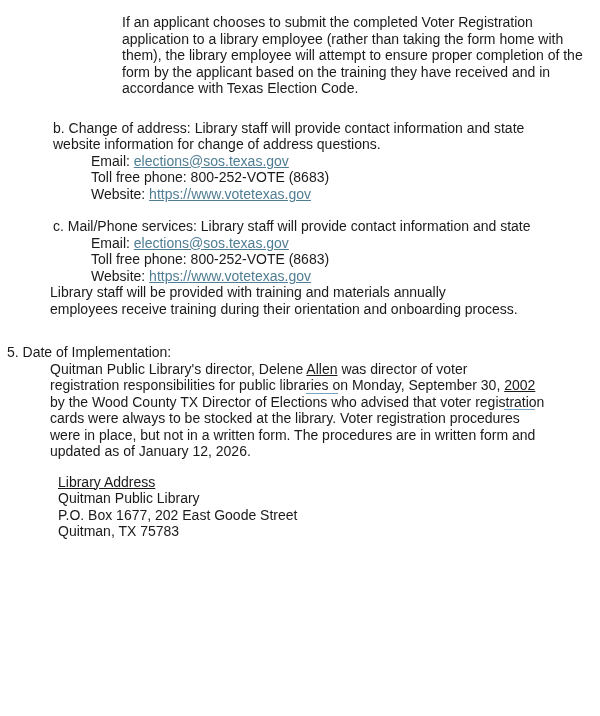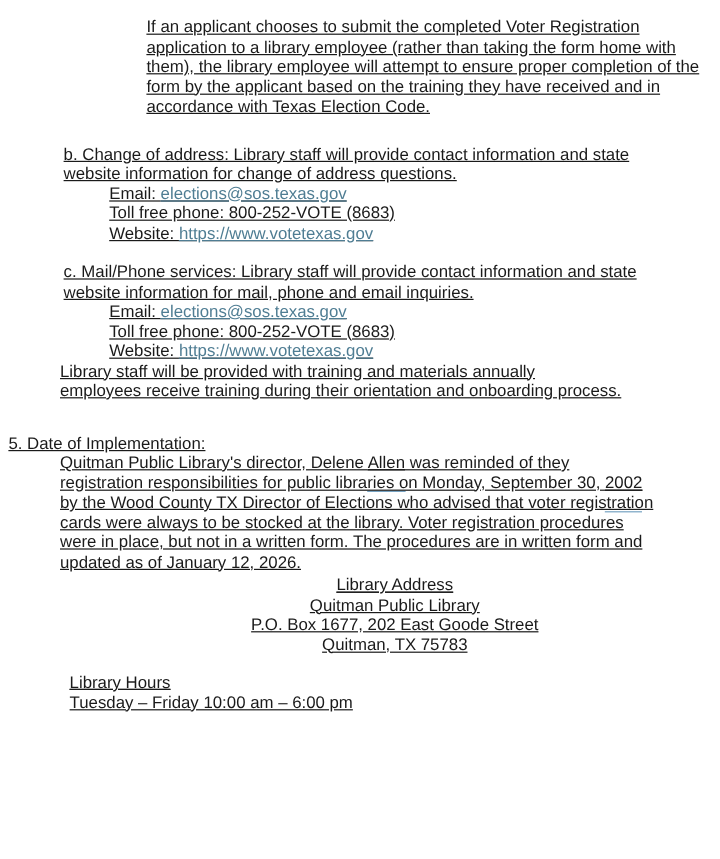--- a/index.html
+++ b/index.html
@@ -13,38 +13,38 @@
   body {
     width: 600px;
     height: 716px;
     background: var(--bg-color);
     font-family: "Liberation Sans", "DejaVu Sans", sans-serif;
     font-size: 14px;
     line-height: 16.5px;
     color: var(--text-color);
     overflow: hidden;
   }
-  .page { padding-top: 14px; width: 600px; height: 716px; text-decoration: underline; }
+  .page { padding-top: 14px; width: 600px; height: 716px; }
   .line { white-space: nowrap; }
 
   
   .indent-top     { margin-left: 122px; }  
   .indent-sub     { margin-left: 53px;  }  
   .indent-body    { margin-left: 50px;  }  
   .indent-contact { margin-left: 91px;  }  
   .indent-num     { margin-left: 7px;   }  
   .indent-lib     { margin-left: 58px;  }  
 
   
   .mt-b     { margin-top: 23px; }
   .mt-c     { margin-top: 16px; }
   .mt-s4    { margin-top: 14px; }
   .mt-s5    { margin-top: 27px; }
   .mt-s6    { margin-top: 16px; }
-  .mt-addr  { margin-top: 3px; text-align: center; }
+  .mt-addr  { margin-top: 14px; }
   .mt-hours { margin-top: 15px; }
 
   .link {
     color: var(--link-color);
     text-decoration: underline;
     cursor: pointer;
   }
   .underlined { text-decoration: underline; }
   .marked {
     text-decoration: underline;
@@ -74,57 +74,52 @@
       <span>Email: </span><a class="link">elections@sos.texas.gov</a>
     </div>
     <div class="line">Toll free phone: 800-252-VOTE (8683)</div>
     <div class="line">
       <span>Website: </span><a class="link">https://www.votetexas.gov</a>
     </div>
   </div>
 
   <div class="indent-sub mt-c">
     <div class="line">c. Mail/Phone services: Library staff will provide contact information and state</div>
-    <div class="line">website information for mail, phone and email inquiries.</div>
   </div>
   <div class="indent-contact">
     <div class="line">
       <span>Email: </span><a class="link">elections@sos.texas.gov</a>
     </div>
     <div class="line">Toll free phone: 800-252-VOTE (8683)</div>
     <div class="line">
       <span>Website: </span><a class="link">https://www.votetexas.gov</a>
     </div>
   </div>
 
   <div class="indent-body">
     <div class="line">Library staff will be provided with training and materials annually</div>
     <div class="line">employees receive training during their orientation and onboarding process.</div>
   </div>
 
   <div class="indent-num mt-s5 line">5. Date of Implementation:</div>
   <div class="indent-body">
     <div class="line">
-      <span>Quitman Public Library's director, Delene </span><span class="marked">Allen</span><span> was reminded of they</span>
+      <span>Quitman Public Library's director, Delene </span><span class="marked">Allen</span><span> was director of voter</span>
     </div>
     <div class="line">
       <span>registration responsibilities for public libraries on Monday, September 30, </span><span class="marked">2002</span>
     </div>
     <div class="line">by the Wood County TX Director of Elections who advised that voter registration</div>
     <div class="line">cards were always to be stocked at the library. Voter registration procedures</div>
     <div class="line">were in place, but not in a written form. The procedures are in written form and</div>
     <div class="line">updated as of January 12, 2026.</div>
   </div>
 
 
   <div class="indent-lib mt-addr">
     <div class="line"><span class="underlined">Library Address</span></div>
     <div class="line">Quitman Public Library</div>
     <div class="line">P.O. Box 1677, 202 East Goode Street</div>
     <div class="line">Quitman, TX 75783</div>
   </div>
 
-  <div class="indent-lib mt-hours">
-    <div class="line"><span class="underlined">Library Hours</span></div>
-    <div class="line">Tuesday – Friday 10:00 am – 6:00 pm</div>
-  </div>
 
 </div>
 
 </body></html>

